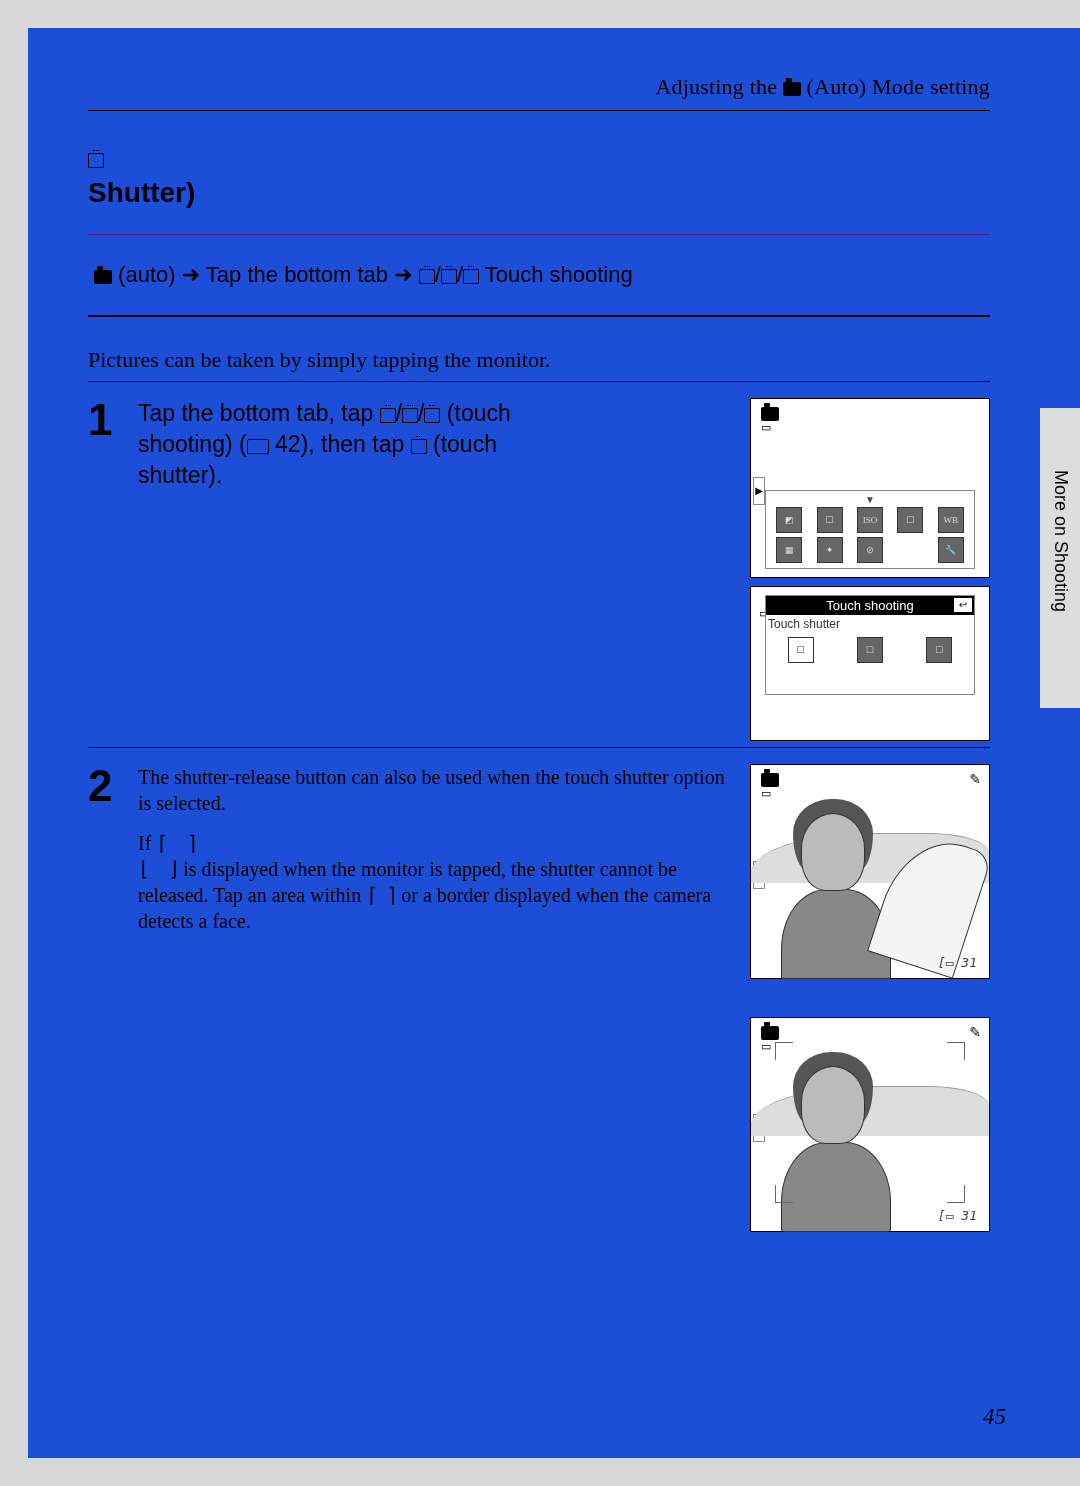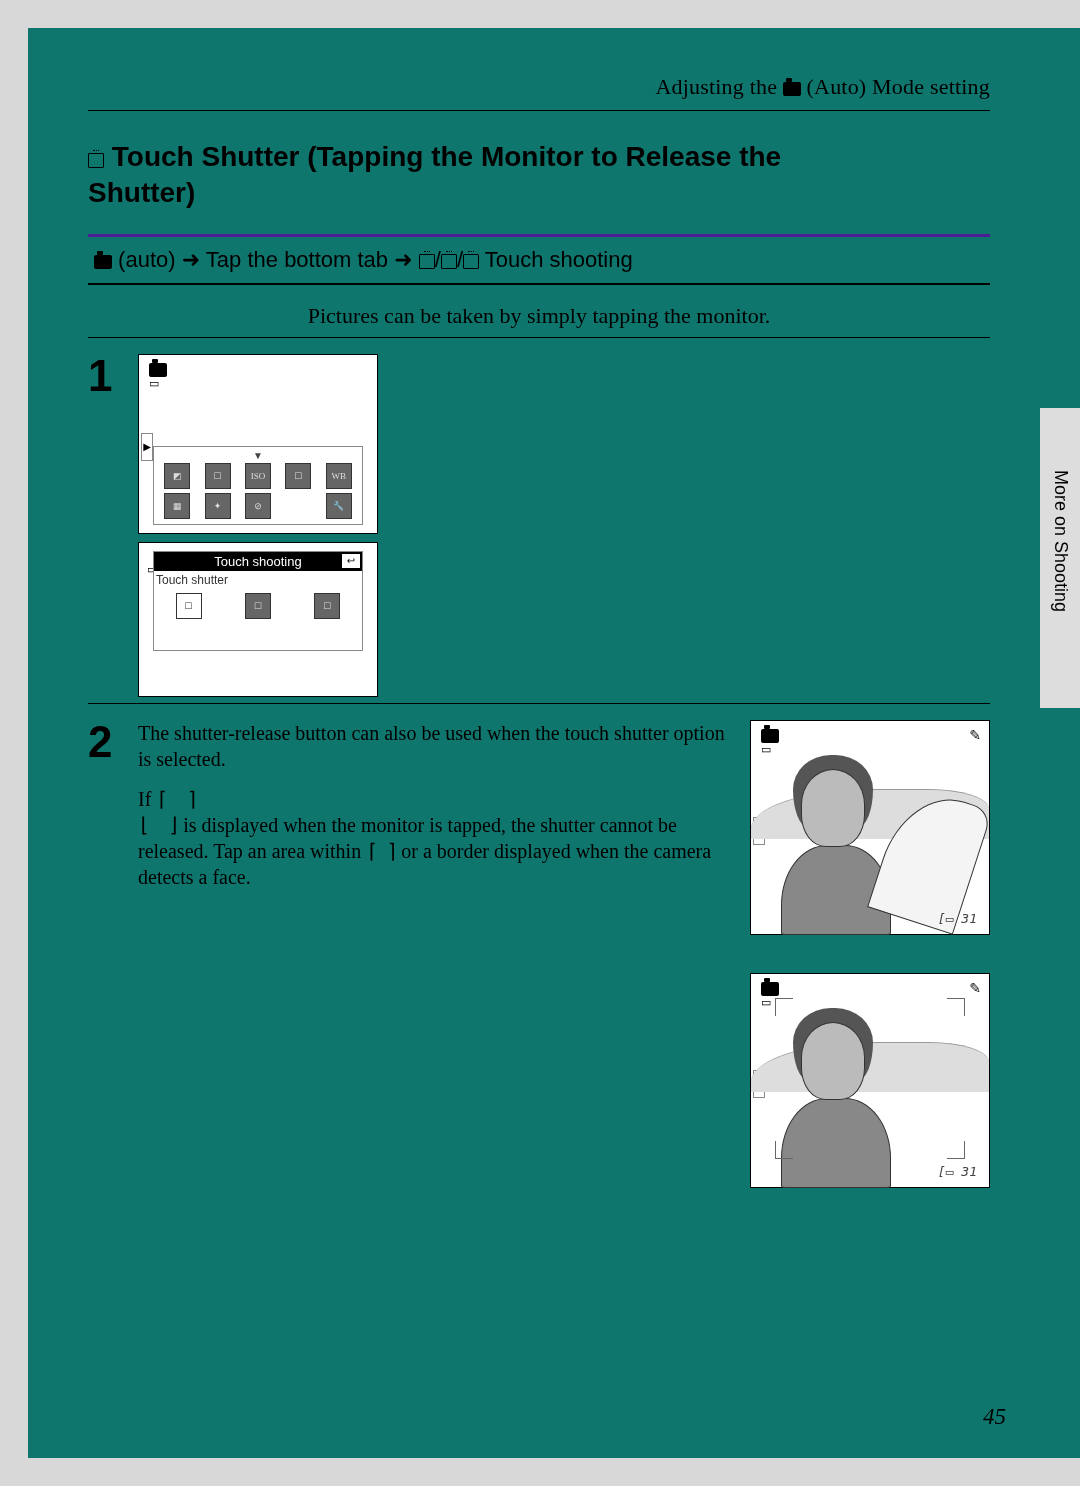--- a/index.html
+++ b/index.html
@@ -1,21 +1,21 @@
 <!DOCTYPE html>
 <html><head>
 <meta charset="utf-8">
 <style>
   * { box-sizing: border-box; margin: 0; padding: 0; }
   body { background: #d8d8d8; font-family: Georgia, 'Times New Roman', serif; color: #000; width: 1080px; height: 1486px; position: relative; }
-  .page { position: absolute; left: 28px; top: 28px; right: 0; bottom: 28px; background: #0f766e; padding: 46px 90px 40px 60px; }
+  .page { position: absolute; left: 28px; top: 28px; right: 0; bottom: 28px; background: #1d4ed8; padding: 46px 90px 40px 60px; }
   .header-line { text-align: right; font-size: 22px; border-bottom: 1px solid #000; padding-bottom: 10px; margin-bottom: 28px; letter-spacing: 0.2px;}
   .heading { font-weight: bold; font-size: 28px; line-height: 1.3; margin-bottom: 22px; font-family: Arial, Helvetica, sans-serif;}
-  .nav-box { border-top: 3px solid #4c1d95; border-bottom: 2px solid #000; padding: 10px 6px; font-size: 22px; margin-bottom: 18px; font-family: Arial, Helvetica, sans-serif;}
-  .intro { font-size: 22px; margin-bottom: 8px; text-align: center; }
+  .nav-box { border-top: 1px solid #4c1d95; border-bottom: 2px solid #000; padding: 27px 6px; font-size: 22px; margin-bottom: 30px; font-family: Arial, Helvetica, sans-serif;}
+  .intro { font-size: 22px; margin-bottom: 8px; }
   .bullet { font-size: 22px; margin-bottom: 14px; padding-left: 18px; text-indent: -14px;}
   .bullet::before { content: "• "; }
   hr.sep { border: none; border-top: 1px solid #000; margin: 6px 0 6px 0;}
   .step-row { display: flex; gap: 16px; padding: 10px 0 0 0;}
   .step-num { font-size: 44px; font-weight: bold; font-family: Arial, Helvetica, sans-serif; line-height: 1; width: 34px; flex-shrink: 0;}
   .step-body { flex: 1; padding-right: 8px;}
   .step-title { font-size: 23px; line-height: 1.35; margin-bottom: 6px; font-family: Arial, Helvetica, sans-serif;}
   .step-title.bold { font-weight: bold;}
   .step-para { font-size: 20px; line-height: 1.3; margin-bottom: 14px;}
   .screen-col { width: 240px; flex-shrink: 0; display: flex; flex-direction: column; gap: 8px;}
@@ -60,39 +60,49 @@
 
 <div class="page">
 
   <div class="header-line">
     <span>Adjusting the </span>
     <span class="cam-icon"></span>
     <span> (Auto) Mode setting</span>
   </div>
 
   <h1 class="heading">
-    <span class="touch-icon"></span><span> Touch Shutter (Tapping the Monitor to Release the</span><br>
+    <span class="touch-icon"></span><br>
     <span>Shutter)</span>
   </h1>
 
   <div class="nav-box">
     <span class="cam-icon"></span><span> (auto) </span>
     <span class="arrow">➜</span>
     <span> Tap the bottom tab </span>
     <span class="arrow">➜</span>
     <span class="touch-icon"></span>/<span class="touch-icon"></span>/<span class="touch-icon"></span>
     <span> Touch shooting</span>
   </div>
 
   <p class="intro">Pictures can be taken by simply tapping the monitor.</p>
 
   <hr class="sep">
 
   <div class="step-row">
     <div class="step-num">1</div>
+    <div class="step-body">
+      <p class="step-title">
+        <span>Tap the bottom tab, tap </span>
+        <span class="touch-icon"></span>/<span class="touch-icon"></span>/<span class="touch-icon"></span>
+        <span> (touch</span><br>
+        <span>shooting) (</span><span class="book-icon"></span><span> 42), then tap </span>
+        <span class="touch-icon"></span><span> (touch</span><br>
+        <span>shutter).</span>
+      </p>
+    </div>
     <div class="screen-col">
       <div class="mini-screen ms-a">
         <div class="top-icons-row">
           <span><span class="cam-icon"></span><br>▭</span>
           <span></span>
         </div>
         <div class="arrow-tab">▶</div>
         <div class="ms-inner">
           <div class="arrow-top">▼</div>
           <div class="icon-grid-row">

